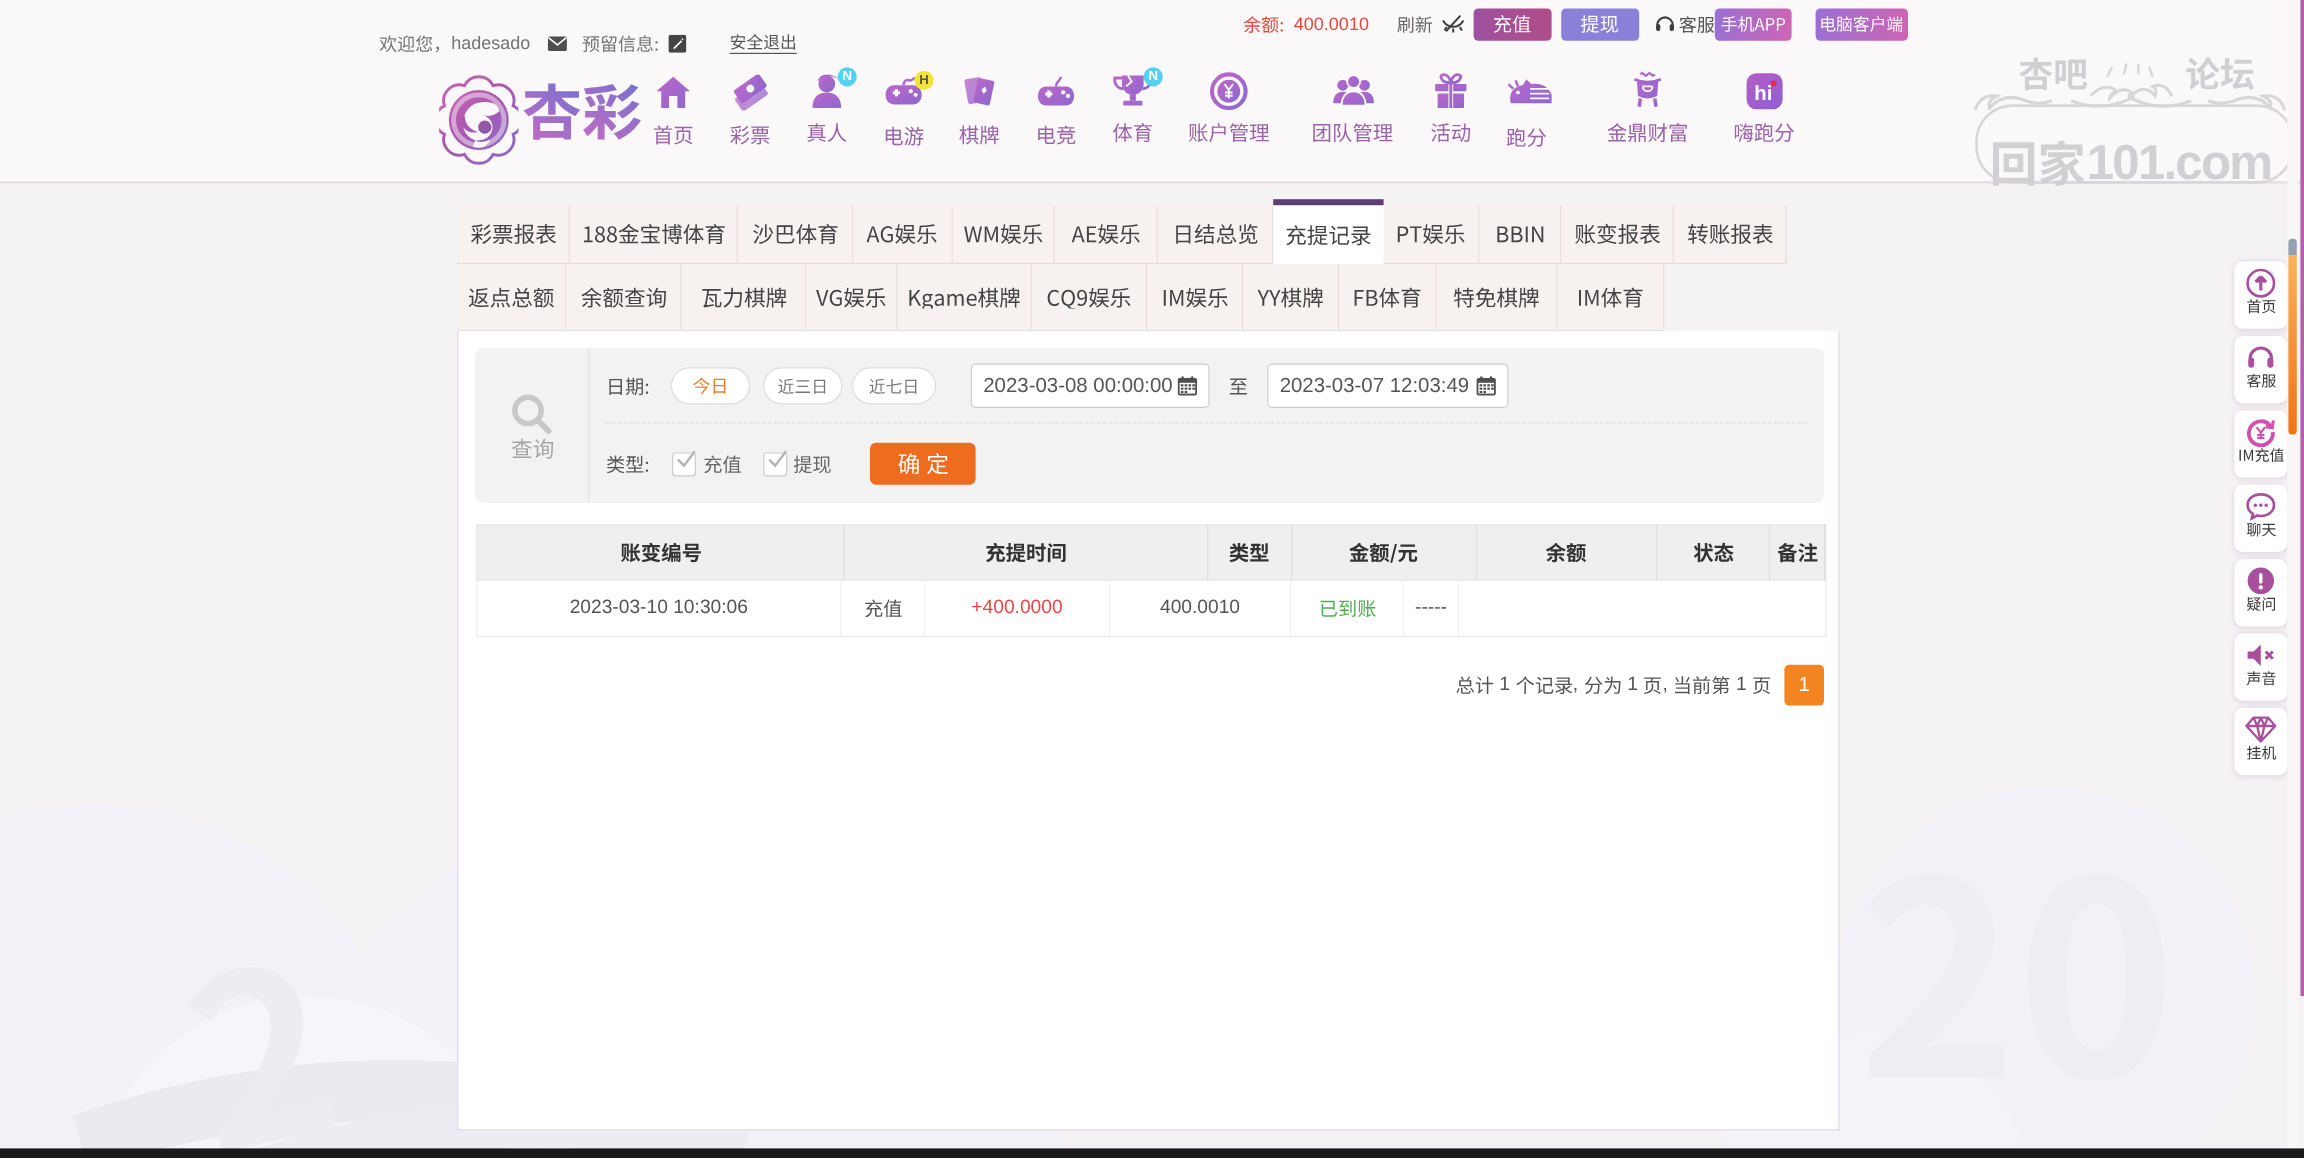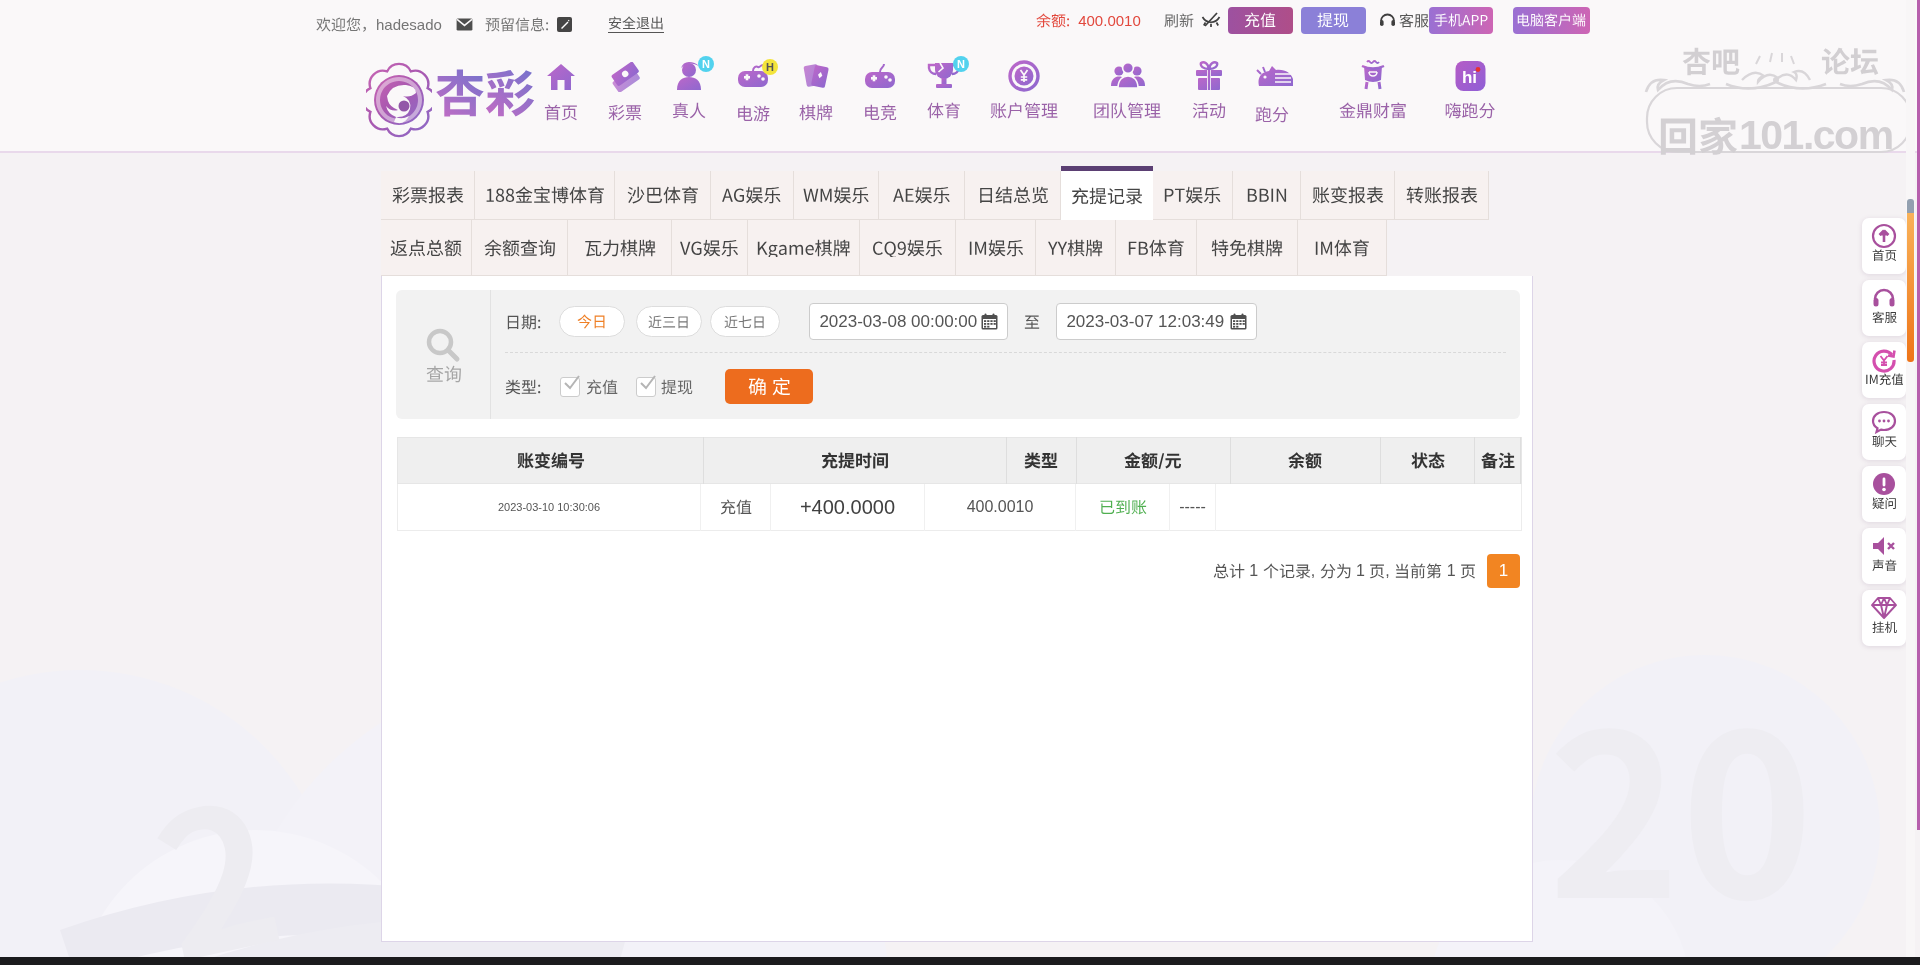--- a/index.html
+++ b/index.html
@@ -55,21 +55,21 @@
       <use href="#g5" x="1000"></use>
     </svg>
   </div>
 <div class="abs fx" style="left:1658px;top:112px">
     <svg width="80.0" height="40.0" viewBox="0 -880 2000 1000" fill="#d3d0d3">
       <use href="#g6" x="0"></use>
       <use href="#g7" x="1000"></use>
     </svg>
     <span style="font-size:41px;font-weight:bold;color:#d3d0d3;letter-spacing:-1.5px;margin-left:1px">101.com</span>
   </div>
-<div class="abs fx" style="left:316px;top:4px;height:40px">
+<div class="abs fx" style="left:316px;top:16px;height:40px">
 <svg width="60.0" height="15.0" viewBox="0 -880 4000 1000" fill="#757575">
       <use href="#g8" x="0"></use>
       <use href="#g9" x="1000"></use>
       <use href="#g10" x="2000"></use>
       <use href="#g11" x="3000"></use>
     </svg>
     <span style="font-size:15px;color:#757575">hadesado</span>
 <svg width="17" height="13" viewBox="0 0 18 14" style="margin-left:14px">
       <rect x="0.5" y="0.5" width="17" height="13" rx="1.5" fill="#4e4e4e"></rect>
       <path d="M1 1.5 L9 8 L17 1.5" stroke="#faf8f9" stroke-width="1.6" fill="none"></path>
@@ -800,30 +800,30 @@
           </div>
 <div class="fxc" style="width:46px;height:47px;border-right:1px solid #dedede">
             <svg width="34.0" height="17.0" viewBox="0 -880 2000 1000" fill="#333">
               <use href="#g137" x="0"></use>
               <use href="#g138" x="1000"></use>
             </svg>
           </div>
 </div>
 <div class="fx" style="height:47px;background:#fff;border:1px solid #ececec;border-top:none">
 <div class="fxc" style="width:303px;height:47px;border-right:1px solid #f0f0f0">
-            <span style="font-size:11px;color:#555">2023-03-10 10:30:06</span>
+            <span style="font-size:16px;color:#555">2023-03-10 10:30:06</span>
           </div>
 <div class="fxc" style="width:70px;height:47px;border-right:1px solid #f0f0f0">
             <svg width="32.0" height="16.0" viewBox="0 -880 2000 1000" fill="#555">
               <use href="#g25" x="0"></use>
               <use href="#g26" x="1000"></use>
             </svg>
           </div>
 <div class="fxc" style="width:154px;height:47px;border-right:1px solid #f0f0f0">
-            <span style="font-size:20px;color:#404040">+400.0000</span>
+            <span style="font-size:16px;color:#ef4444">+400.0000</span>
           </div>
 <div class="fxc" style="width:151px;height:47px;border-right:1px solid #f0f0f0">
             <span style="font-size:16px;color:#555">400.0010</span>
           </div>
 <div class="fxc" style="width:94px;height:47px;border-right:1px solid #f0f0f0">
             <svg width="48.0" height="16.0" viewBox="0 -880 3000 1000" fill="#4faf50">
               <use href="#g139" x="0"></use>
               <use href="#g140" x="1000"></use>
               <use href="#g51" x="2000"></use>
             </svg>

